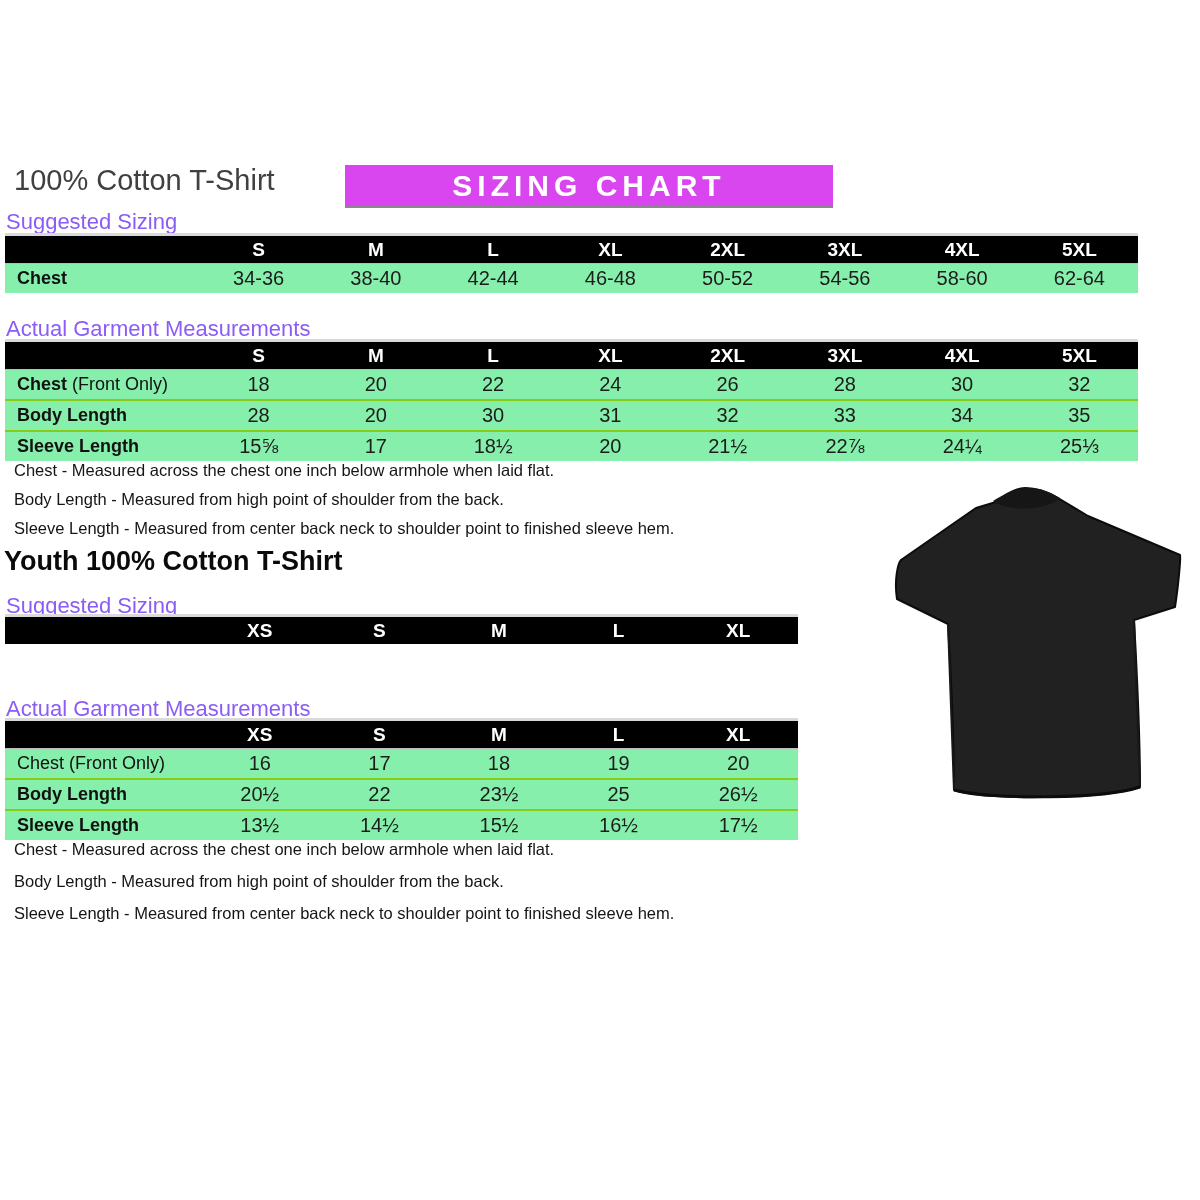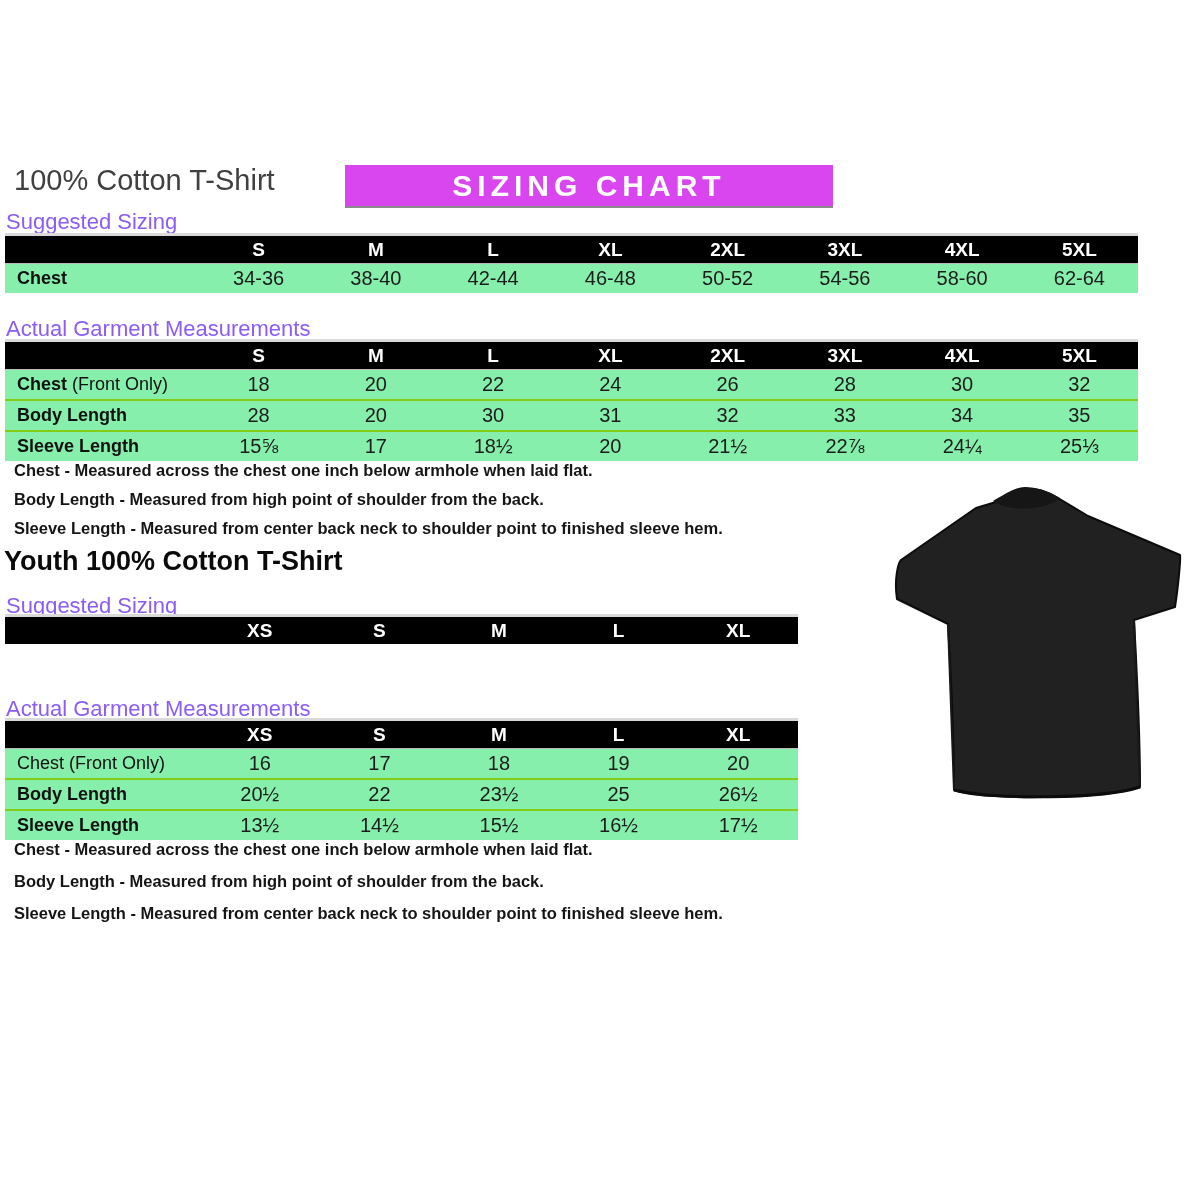--- a/index.html
+++ b/index.html
@@ -20,21 +20,21 @@
   .sz-head{display:flex;background:#000;height:27px;align-items:center;}
   .sz-head .sz-col{flex:1;text-align:center;color:#fff;font-weight:700;font-size:19px;}
   .sz-head .sz-label{background:#000;}
   .sz-label{width:195px;flex:0 0 195px;font-size:18px;padding-left:12px;box-sizing:border-box;}
   .sz-row{display:flex;height:29px;align-items:center;background:#86efac;}
   .sz-row + .sz-row{border-top:2px solid #84cc16;}
   .sz-head + .sz-row{border-top:1px solid #bbb;}
   .sz-cell{flex:1;text-align:center;font-size:20px;color:#1c1c1c;}
   .sz-label b{font-weight:700;}
 
-  .notes{position:absolute;left:14px;font-size:16.5px;color:#151515;font-weight:bold;}
+  .notes{position:absolute;left:14px;font-size:16.5px;color:#151515;}
   .notes .note-line{white-space:nowrap;}
   .notes.adult-notes .note-line{margin-bottom:10px;}
   .notes.youth-notes .note-line{margin-bottom:13px;}
 
   .tshirt-wrap{position:absolute;left:888px;top:478px;width:304px;height:334px;}
 </style>
 </head>
 <body>
 
 <div id="page">

